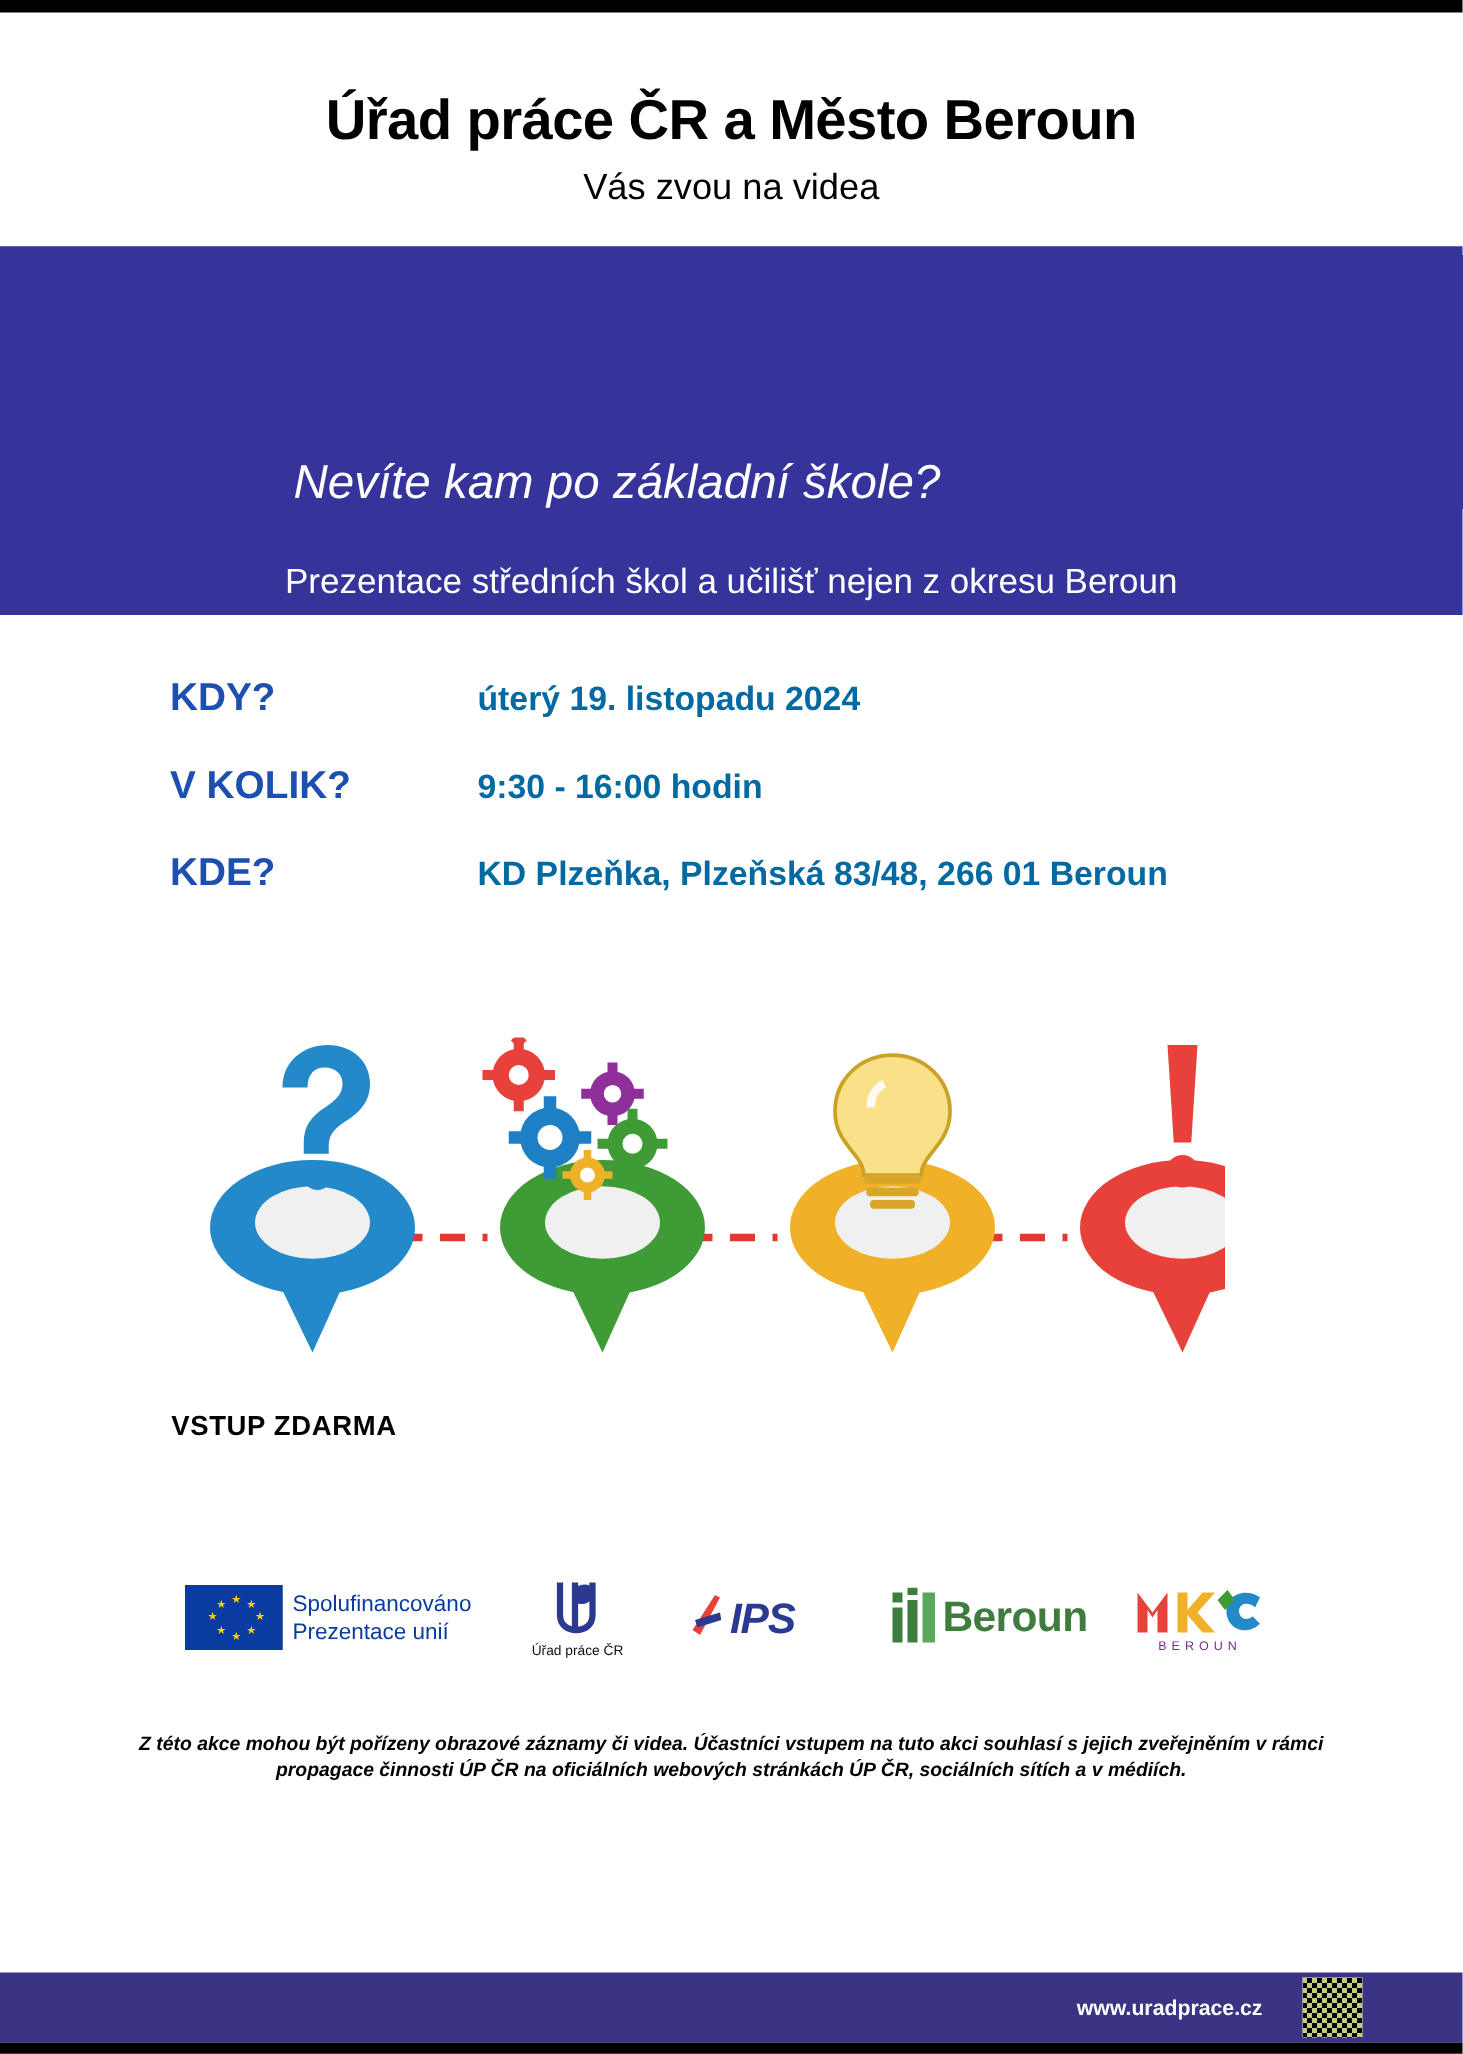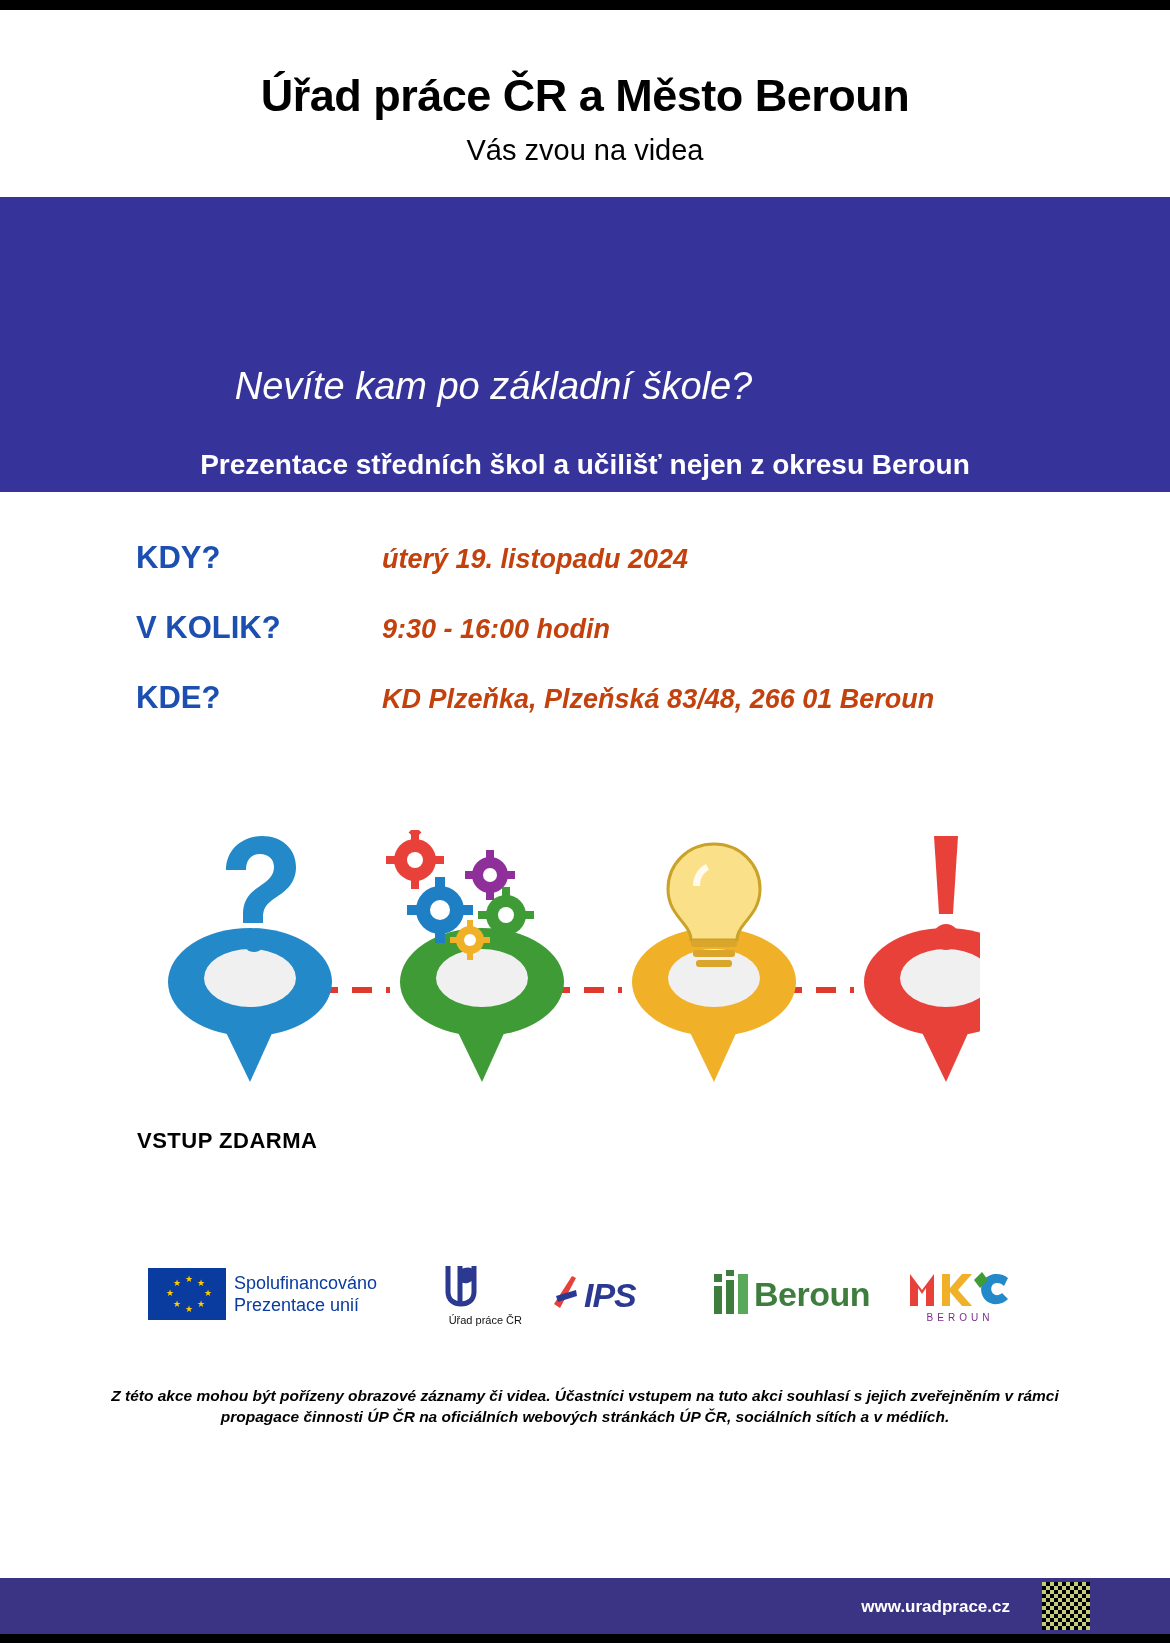--- a/index.html
+++ b/index.html
@@ -68,21 +68,21 @@
     font-weight: normal;
     font-style: italic;
     line-height: 1.1;
   }
   .subtitle-presentation {
     position: absolute;
     left: 0; top: 450px; width: 1170px;
     text-align: center;
     color: #ffffff;
     font-size: 28px;
-    font-weight: bold;
+    font-weight: normal;
     line-height: 1.1;
   }
   
   .info {
     position: absolute;
     left: 136px; top: 540px; width: 900px;
   }
   .info-row {
     display: flex;
     align-items: baseline;
@@ -90,24 +90,23 @@
     gap: 36px;
   }
   .info-label {
     width: 210px;
     color: #1d4fb0;
     font-size: 31px;
     font-weight: bold;
     flex: 0 0 210px;
   }
   .info-value {
-    color: #c2410c;
+    color: #0369a1;
     font-size: 27px;
     font-weight: bold;
-    font-style: italic;
   }
   
   .graphic {
     position: absolute;
     left: 150px; top: 830px;
     width: 830px; height: 260px;
   }
   .vstup {
     position: absolute;
     left: 137px; top: 1128px;
@@ -142,21 +141,21 @@
     color: #0a3b9e;
     font-size: 18px;
     line-height: 1.25;
     font-weight: normal;
     margin-left: 8px;
     white-space: nowrap;
   }
   .upcr-text {
     font-size: 11px;
     color: #111;
-    text-align: right;
+    text-align: center;
     margin-top: 2px;
     white-space: nowrap;
   }
   .ips-text {
     font-size: 34px;
     font-weight: bold;
     font-style: italic;
     color: #2b3990;
     letter-spacing: -1px;
   }

